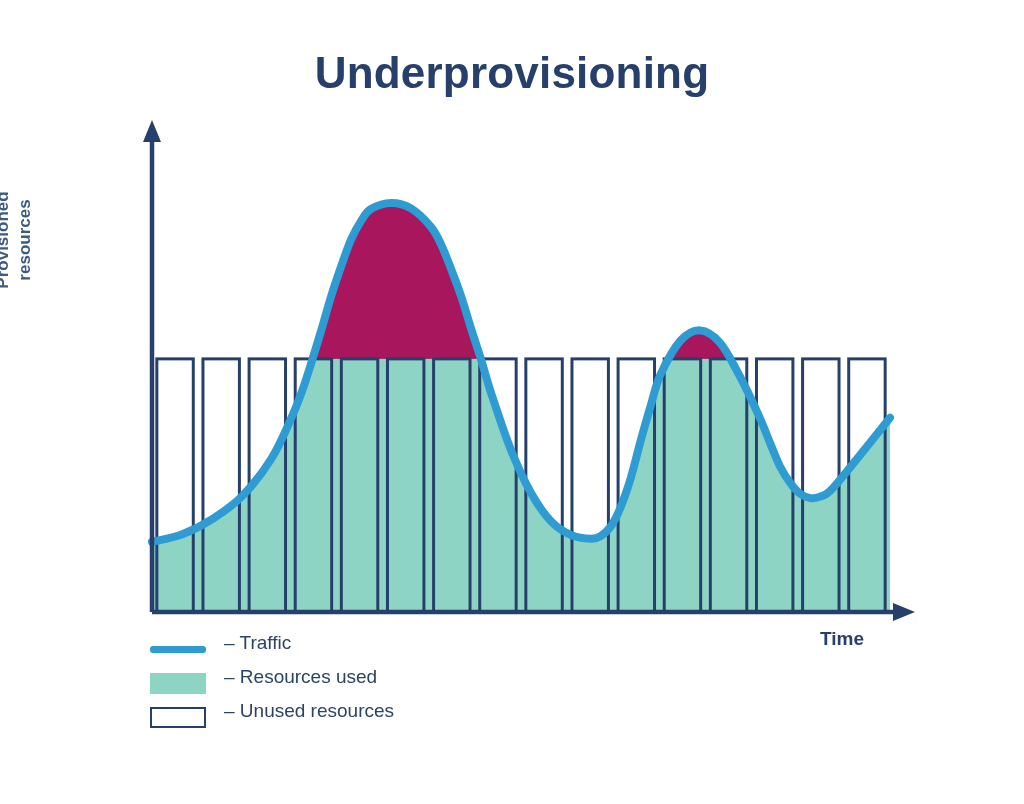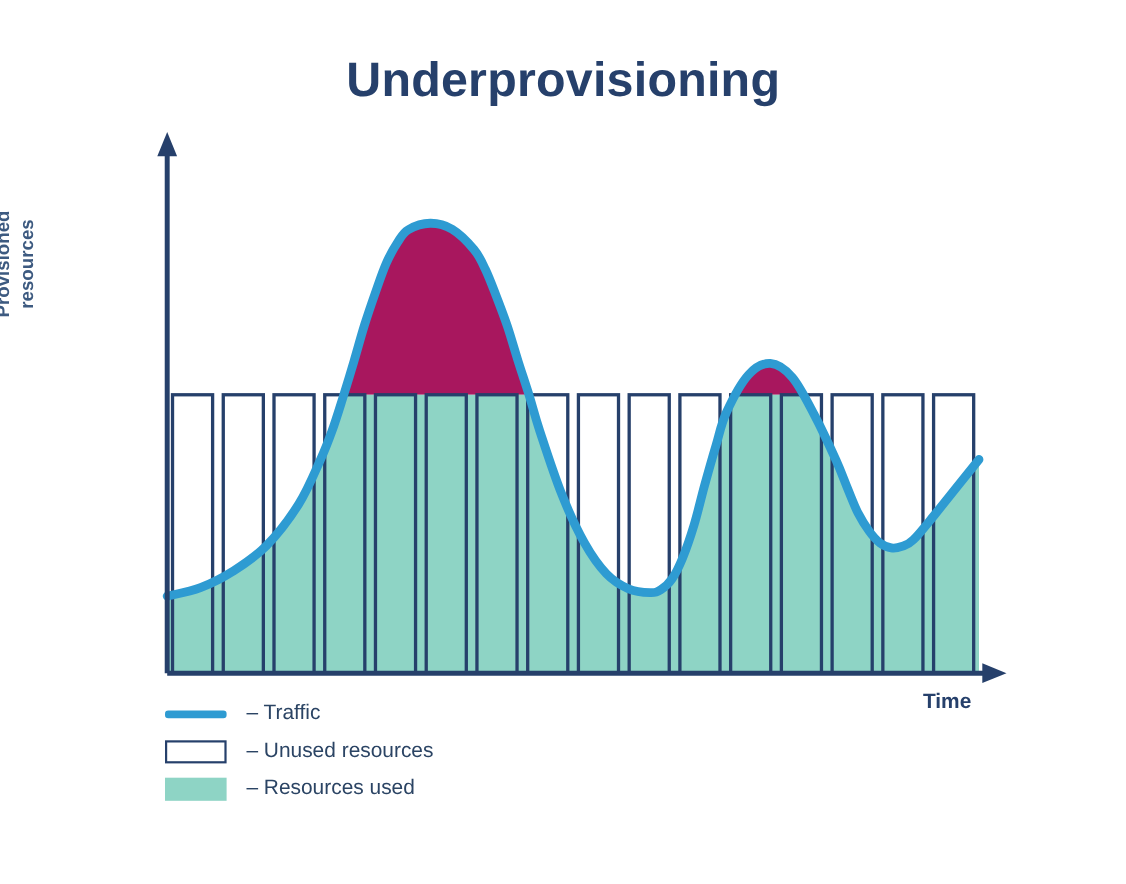--- a/index.html
+++ b/index.html
@@ -46,35 +46,33 @@
     line-height: 1.28;
   }
   #ylabel .l2 { display: block; }
   #xlabel {
     position: absolute;
     left: 820px;
     top: 628px;
     font-size: 19px;
     font-weight: bold;
     color: #26406B;
-    margin-left: 19px;
   }
   #plot {
     position: absolute;
     left: 0; top: 0;
   }
   #legend {
     position: absolute;
     left: 150px;
     top: 632px;
     width: 520px;
   }
   .legend-row {
     display: flex;
-    align-items: center;
     height: 34px;
   }
   .swatch-cell {
     width: 66px;
     min-width: 66px;
     display: flex;
     align-items: center;
     justify-content: flex-start;
   }
   .sw-line {
@@ -200,25 +198,25 @@
 
   <div id="legend">
     <div class="legend-row">
       <span class="swatch-cell">
           <span class="sw-line"></span>
         </span>
       <span class="legend-label">– Traffic</span>
     </div>
     <div class="legend-row">
       <span class="swatch-cell">
+          <span class="sw-box sw-teal"></span>
+        </span>
+      <span class="legend-label">– Resources used</span>
+    </div>
+    <div class="legend-row">
+      <span class="swatch-cell">
           <span class="sw-box sw-outline"></span>
         </span>
       <span class="legend-label">– Unused resources</span>
     </div>
-    <div class="legend-row">
-      <span class="swatch-cell">
-          <span class="sw-box sw-teal"></span>
-        </span>
-      <span class="legend-label">– Resources used</span>
-    </div>
   </div>
 
 </div>
 
 </body></html>

